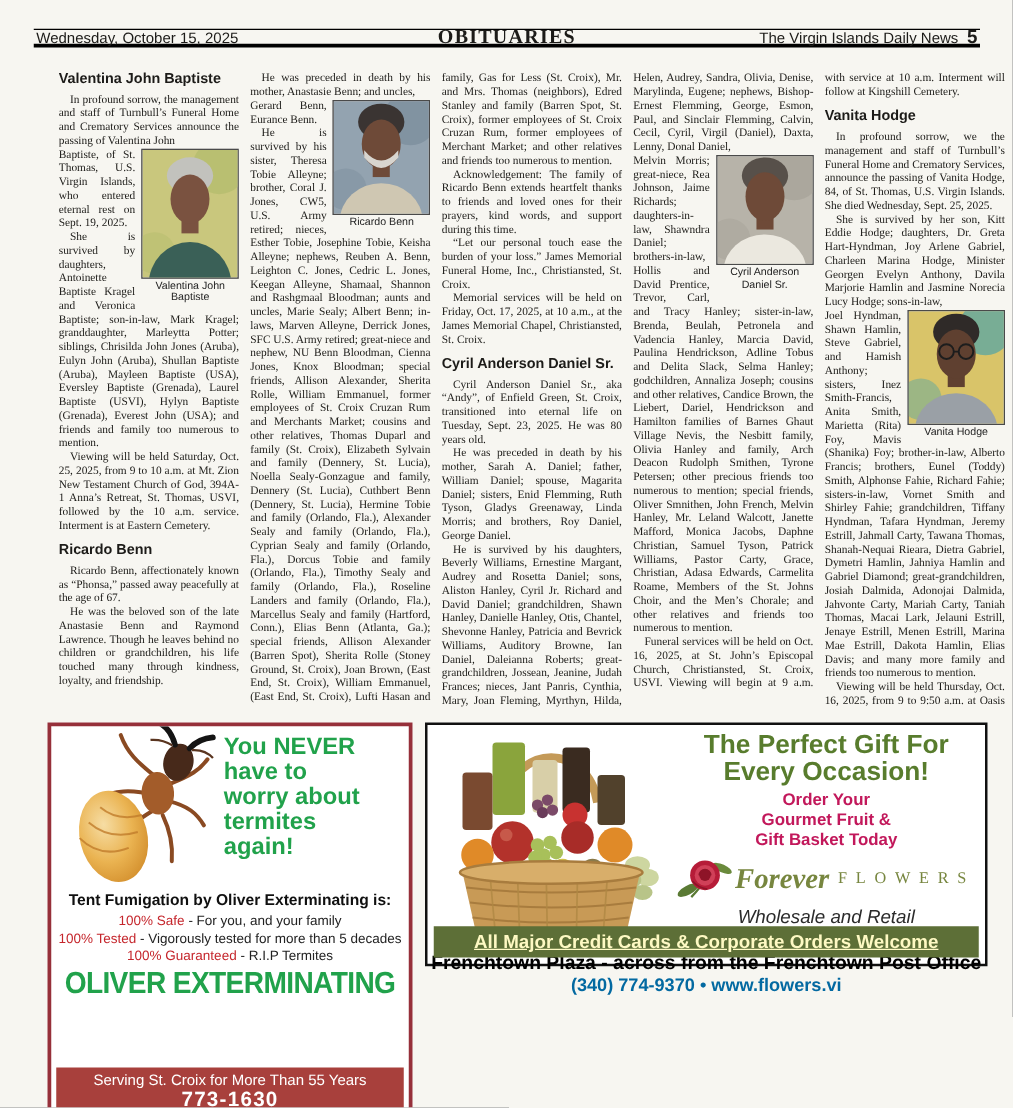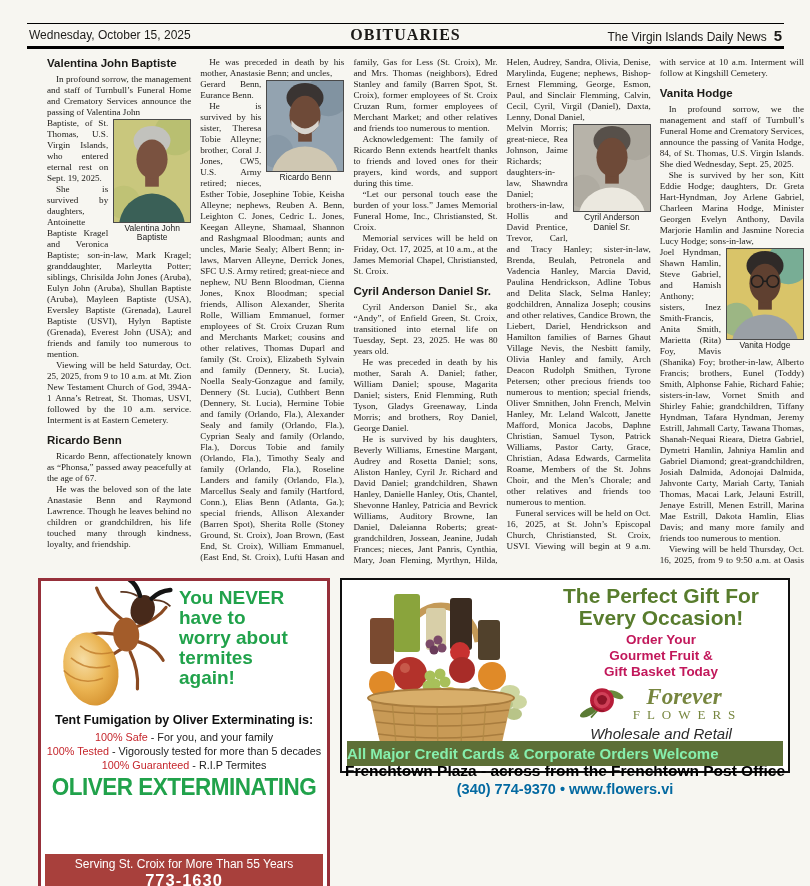--- a/index.html
+++ b/index.html
@@ -1,20 +1,20 @@
 <!DOCTYPE html>
 <html style="--page-bg: #f7f6f1; --ink: #1c1b18; --ad-green: #21a24b; --ad-red: #c5262c; --ad-maroon: #a8403c; --maroon-border: #96303a; --fl-green: #587c2d; --fl-crimson: #c2185b; --fl-olive: #77863f; --fl-band: #5d6f37;"><head>
 <meta charset="utf-8">
 <style>
   html,body{margin:0;padding:0;background:#9a9a9a;}
   .page{position:relative;width:810px;height:886px;margin:0 auto;background:var(--page-bg,#f7f6f1);
         color:var(--ink,#1c1b18);font-family:"Liberation Serif",serif;overflow:hidden;}
 
   
-  .masthead{position:absolute;left:27px;top:23px;width:757px;height:26px;box-sizing:border-box;
+  .masthead{position:absolute;left:27px;top:23px;width:757px;height:15px;box-sizing:border-box;
             border-top:1px solid #000;border-bottom:3px solid #000;
             display:flex;align-items:center;justify-content:space-between;padding:0 2px;}
   .mast-date{font:12px "Liberation Sans",sans-serif;}
   .mast-title{position:absolute;left:50%;transform:translateX(-50%);
               font:bold 16px "Liberation Serif",serif;letter-spacing:1px;}
   .mast-right{font:12px "Liberation Sans",sans-serif;display:flex;align-items:baseline;gap:7px;}
   .pageno{font:bold 15px "Liberation Sans",sans-serif;}
 
   
   .columns{position:absolute;left:27px;top:57px;width:757px;height:513px;
@@ -52,28 +52,28 @@
   .ad-flowers{position:absolute;left:340px;top:578px;width:450px;height:195px;background:#fff;
               border:2px solid #101010;}
   .ad-f-main{display:flex;height:181px;overflow:hidden;}
   .basket{width:198px;height:181px;flex:none;}
   .basket svg{width:198px;height:181px;display:block;}
   .ad-f-right{flex:1;text-align:center;padding:5px 6px 0 0;}
   .ad-f-title{font-weight:bold;font-size:21px;line-height:22px;color:var(--fl-green,#587c2d);}
   .ad-f-order{font-weight:bold;font-size:13.5px;line-height:16px;color:var(--fl-crimson,#c2185b);margin-top:3px;}
   .ad-f-logo{display:flex;align-items:center;justify-content:center;margin-top:1px;}
   .rose svg{width:44px;height:44px;display:block;}
-  .logo-text{display:flex;flex-direction:column;align-items:center;margin-left:2px;}
+  .logo-text{display:flex;flex-direction:row;align-items:center;margin-left:2px;}
   .logo-script{font:italic bold 23px "Liberation Serif",serif;color:var(--fl-olive,#77863f);}
   .logo-word{font:13px "Liberation Serif",serif;letter-spacing:7px;color:var(--fl-olive,#77863f);margin-top:-3px;text-indent:7px;}
   .ad-f-tag{font:italic 15px "Liberation Sans",sans-serif;color:#2b2b2b;}
   .ad-f-addr{text-align:center;font-weight:bold;font-size:15.5px;color:#000;margin-top:1px;}
   .ad-f-phone{text-align:center;font-weight:bold;font-size:14.5px;color:#0369a1;margin-top:1px;}
   .ad-f-band{position:absolute;left:5px;right:5px;bottom:5px;background:var(--fl-band,#5d6f37);
-             color:#86efac;font-weight:bold;font-size:15px;text-align:left;padding:4px 0;}
+             color:#fef9c3;font-weight:bold;font-size:15px;text-align:center;padding:4px 0;text-decoration:underline;}
 </style>
 </head>
 <body>
 
 <div class="page">
 
   <div class="masthead">
     <span class="mast-date">Wednesday, October 15, 2025</span>
     <span class="mast-title">OBITUARIES</span>
     <span class="mast-right">

